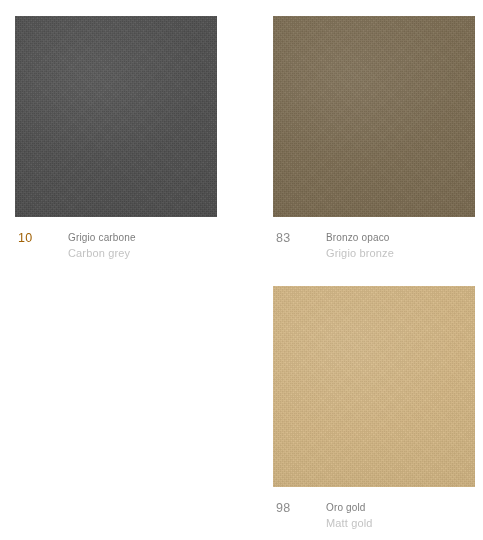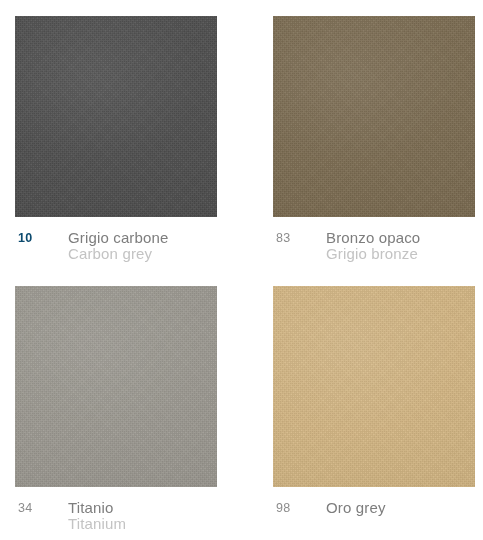--- a/index.html
+++ b/index.html
@@ -101,48 +101,48 @@
   }
 
   .swatch-names {
     position: absolute;
     left: 53px;
     top: 13px;
     width: 150px;
   }
 
   .name-it {
-    font-size: 15px;
+    font-size: 10px;
     line-height: 15px;
     letter-spacing: 0.15px;
     color: #7d7d7d;
     white-space: nowrap;
   }
 
   .name-en {
-    font-size: 15px;
+    font-size: 11px;
     line-height: 15px;
     letter-spacing: 0.15px;
     color: #c3c3c3;
     white-space: nowrap;
     margin-top: 1px;
   }
 </style>
 </head>
 <body style="background: rgb(255, 255, 255);">
 
 <div class="swatch-grid">
 
   <div class="swatch-cell col-0 row-0">
     <div class="swatch-chip" style="background-color: rgb(76, 76, 76);">
       <div class="sheen"></div>
       <div class="grain"></div>
     </div>
     <div class="swatch-caption">
-      <div class="swatch-code" style="color: #0c4a6e; font-weight: bold;">10</div>
+      <div class="swatch-code" style="color: #a16207;">10</div>
       <div class="swatch-names">
         <div class="name-it" style="color: rgb(125, 125, 125);">Grigio carbone</div>
         <div class="name-en" style="color: rgb(195, 195, 195);">Carbon grey</div>
       </div>
     </div>
   </div>
 
   <div class="swatch-cell col-1 row-0">
     <div class="swatch-chip" style="background-color: rgb(122, 106, 79);">
       <div class="sheen"></div>
@@ -150,40 +150,28 @@
     </div>
     <div class="swatch-caption">
       <div class="swatch-code" style="color: rgb(140, 140, 140);">83</div>
       <div class="swatch-names">
         <div class="name-it" style="color: rgb(125, 125, 125);">Bronzo opaco</div>
         <div class="name-en" style="color: rgb(195, 195, 195);">Grigio bronze</div>
       </div>
     </div>
   </div>
 
-  <div class="swatch-cell col-0 row-1">
-    <div class="swatch-chip" style="background-color: rgb(155, 152, 144);">
-      <div class="sheen"></div>
-      <div class="grain"></div>
-    </div>
-    <div class="swatch-caption">
-      <div class="swatch-code" style="color: rgb(140, 140, 140);">34</div>
-      <div class="swatch-names">
-        <div class="name-it" style="color: rgb(125, 125, 125);">Titanio</div>
-        <div class="name-en" style="color: rgb(195, 195, 195);">Titanium</div>
-      </div>
-    </div>
-  </div>
 
   <div class="swatch-cell col-1 row-1">
     <div class="swatch-chip" style="background-color: rgb(212, 182, 130);">
       <div class="sheen"></div>
       <div class="grain"></div>
     </div>
     <div class="swatch-caption">
       <div class="swatch-code" style="color: rgb(140, 140, 140);">98</div>
       <div class="swatch-names">
-        <div class="name-it" style="color: rgb(125, 125, 125);">Oro grey</div>
+        <div class="name-it" style="color: rgb(125, 125, 125);">Oro gold</div>
+        <div class="name-en" style="color: rgb(195, 195, 195);">Matt gold</div>
       </div>
     </div>
   </div>
 
 </div>
 
 </body></html>

